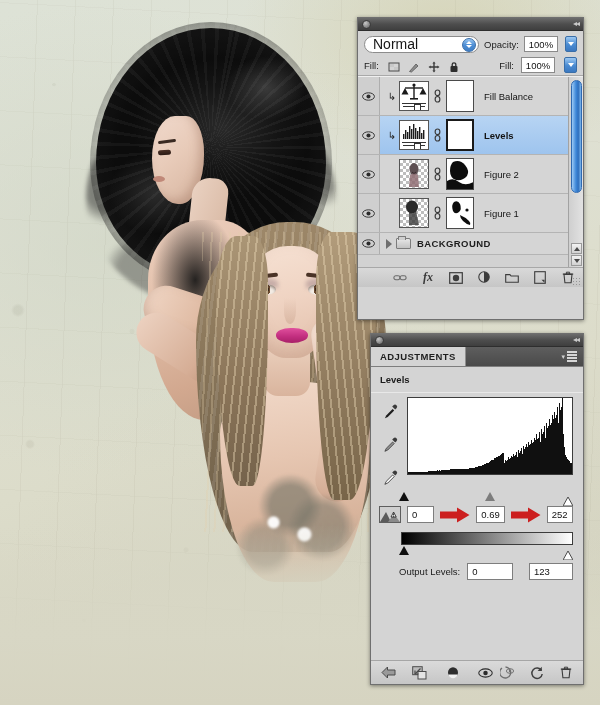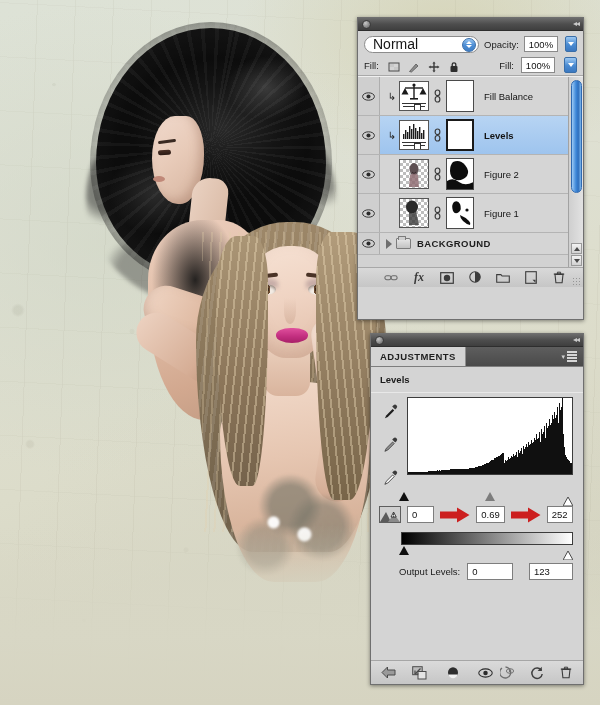--- a/index.html
+++ b/index.html
@@ -385,21 +385,21 @@
     display:flex; align-items:center; justify-content:center;
     background:linear-gradient(#f2f2f2,#d2d2d2); border:1px solid #9a9a9a;
   }
   .vscroll .btn.up{ bottom:13px; }
   .vscroll .btn.dn{ bottom:1px; }
   .vscroll .btn .ar-u{ width:0;height:0;border-left:3px solid transparent;border-right:3px solid transparent;border-bottom:4px solid #4a4a4a; }
   .vscroll .btn .ar-d{ width:0;height:0;border-left:3px solid transparent;border-right:3px solid transparent;border-top:4px solid #4a4a4a; }
 
   .panel-footer{
     height:20px; display:flex; align-items:center; gap:14px;
-    padding-left:26px;
+    padding-left:35px;
     background:linear-gradient(#d9d9d9,#c6c6c6);
     border-top:1px solid #a8a8a8;
     position:relative;
   }
   .fbtn{ width:14px;height:14px; display:flex;align-items:center;justify-content:center; }
   .grip{
     position:absolute; right:2px; bottom:1px; width:9px; height:9px;
     background-image:radial-gradient(circle, #8d8d8d 0 .8px, transparent 1px);
     background-size:3px 3px; opacity:.85;
   }

